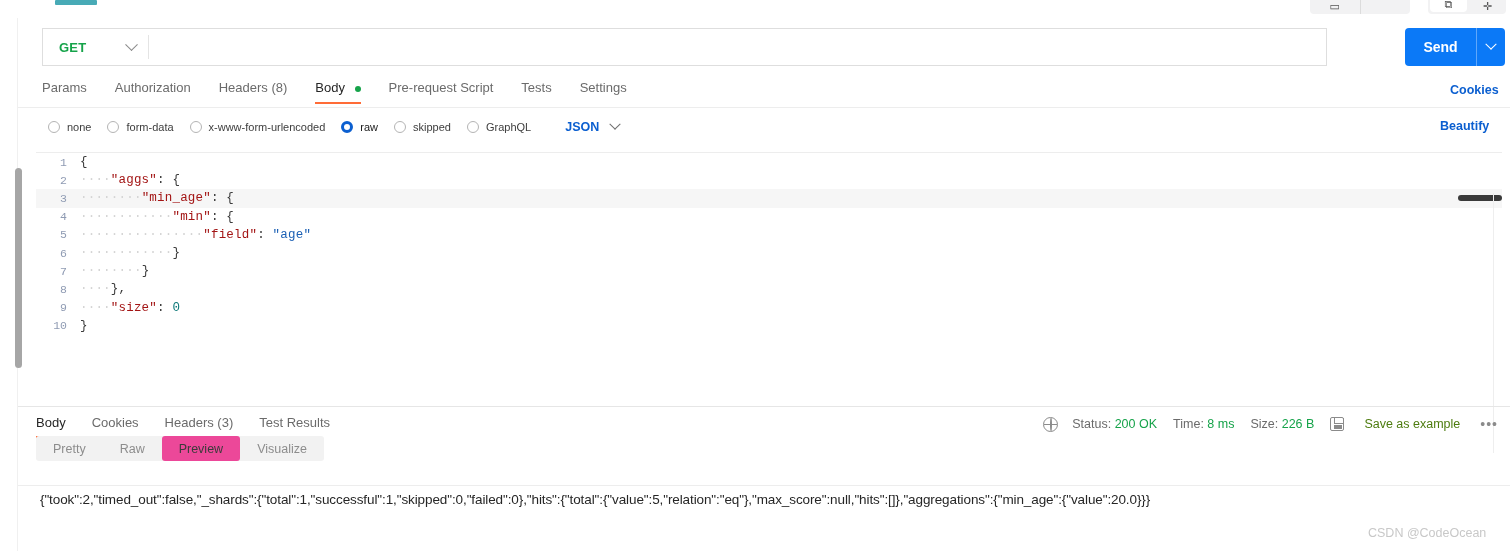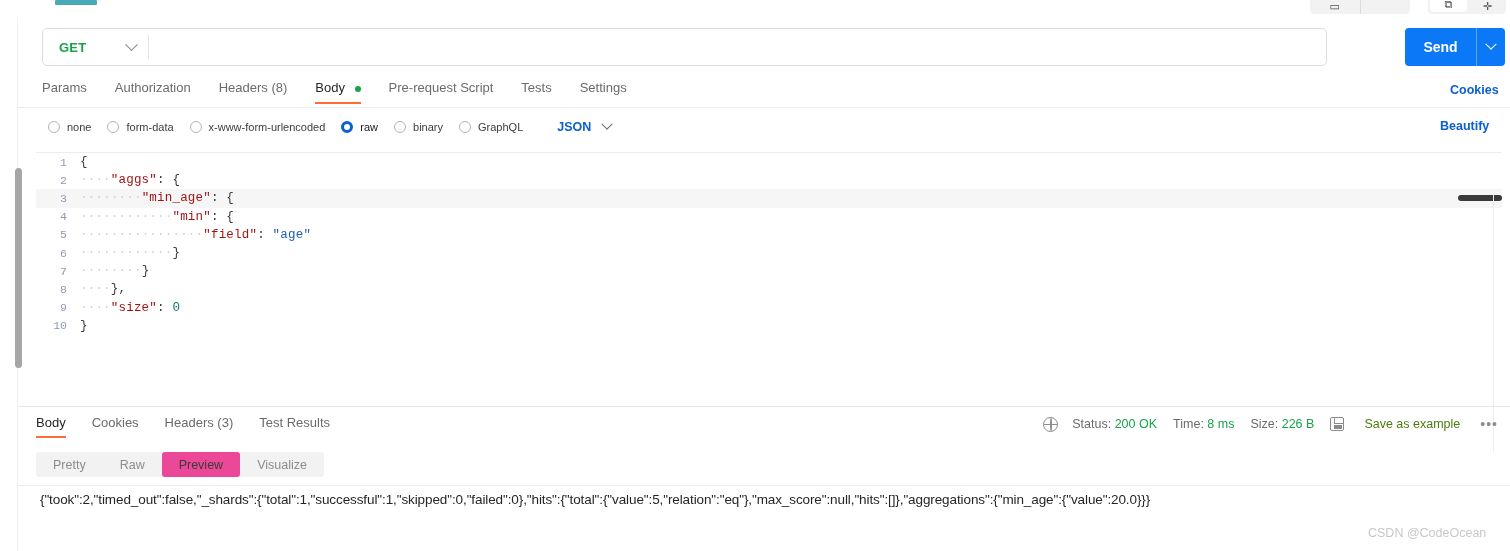--- a/index.html
+++ b/index.html
@@ -20,21 +20,21 @@
   .tb-btn { flex: 1; display: flex; align-items: flex-end; justify-content: center; height: 100%; padding-bottom: 1px; color: #555; font-size: 11px; }
   .tb-btn.white { background: #fff; border-radius: 4px; margin: 2px; height: calc(100% - 4px); align-items: flex-end; }
   .tb-sep { width: 1px; background: #dcdcdc; height: 14px; align-self: flex-end; }
 
   
   .left-rail { position: absolute; left: 0; top: 18px; width: 18px; height: 533px; background: #fff; border-right: 1px solid #f0f0f0; }
   .left-thumb { position: absolute; left: 15px; top: 150px; width: 7px; height: 200px; background: #a6a6a6; border-radius: 4px; }
 
   
   .url-row { position: absolute; left: 42px; top: 28px; width: 1285px; height: 38px;
-    border: 1px solid #dedede; border-radius: 5px; display: flex; align-items: center; background: #fff; }
+    border: 1px solid #dedede; border-radius: 0; display: flex; align-items: center; background: #fff; }
   .method-sel { width: 105px; height: 100%; display: flex; align-items: center; padding: 0 12px 0 16px; justify-content: space-between; cursor: pointer; }
   .method-sel .m { color: #16a34a; font-weight: 700; font-size: 13px; letter-spacing: .2px; }
   .chev { width: 9px; height: 9px; border-right: 1.4px solid #8a8a8a; border-bottom: 1.4px solid #8a8a8a; transform: rotate(45deg) translate(-2px,-2px); }
   .vdiv { width: 1px; height: 24px; background: #e4e4e4; }
   .url-input { flex: 1; height: 100%; display: flex; align-items: center; padding-left: 17px; font-size: 13.5px; color: #2f2f2f; cursor: text; }
 
   .send-wrap { position: absolute; left: 1405px; top: 28px; width: 100px; height: 38px;
     background: #0b79f7; border-radius: 4px; display: flex; align-items: center; }
   .send-btn { flex: 1; color: #fff; font-weight: 700; font-size: 14px; text-align: center; cursor: pointer; }
   .send-div { width: 1px; height: 38px; background: rgba(255,255,255,.35); }
@@ -94,21 +94,21 @@
   .st-item b { font-weight: 400; }
   .ok { color: #16a34a; }
   .val { color: #16a34a; }
   .floppy { width: 14px; height: 14px; border: 1.3px solid #8b8b8b; border-radius: 2px; position: relative; margin-right: 8px; }
   .floppy:before { content: ""; position: absolute; left: 3px; top: 0; width: 8px; height: 5px; border: 1.2px solid #8b8b8b; border-top: none; }
   .floppy:after { content: ""; position: absolute; left: 3px; bottom: 1px; width: 8px; height: 4px; background: #8b8b8b; }
   .save-txt { color: #4d7c0f; margin-right: 20px; cursor: pointer; white-space: nowrap; margin-left: 12px; }
   .ellip { color: #8b8b8b; letter-spacing: 1px; cursor: pointer; font-size: 14px; margin-right: 4px; }
 
   
-  .pills { position: absolute; left: 36px; top: 452px; height: 25px; background: #f2f2f2; border-radius: 3px; display: flex; align-items: stretch; }
+  .pills { position: absolute; left: 36px; top: 436px; height: 25px; background: #f2f2f2; border-radius: 3px; display: flex; align-items: stretch; }
   .pill { display: flex; align-items: center; justify-content: center; padding: 0 17px; font-size: 12.5px; color: #8d8d8d; cursor: pointer; white-space: nowrap; }
   .pill.active { background: #ec4899; color: #3b3b3b; border-radius: 3px; }
 
   
   .resp-rule2 { position: absolute; left: 18px; top: 485px; width: 1492px; height: 1px; background: #ededed; }
   .resp-body { position: absolute; left: 40px; top: 492px; width: 1450px; font-size: 13.5px; color: #262626; white-space: pre; letter-spacing: -.1px; }
 
   .watermark { position: absolute; left: 1368px; top: 526px; font-size: 12.5px; color: #c8c8c8; }
 </style>
 </head>
@@ -177,21 +177,21 @@
   <label class="radio">
       <i class="ring"></i>
       <span>x-www-form-urlencoded</span>
     </label>
   <label class="radio sel">
       <i class="ring"></i>
       <span>raw</span>
     </label>
   <label class="radio">
       <i class="ring"></i>
-      <span>binary</span>
+      <span>skipped</span>
     </label>
   <label class="radio">
       <i class="ring"></i>
       <span>GraphQL</span>
     </label>
   <div class="json-sel">
     <span class="jt">JSON</span>
     <i></i>
   </div>
 </div>

